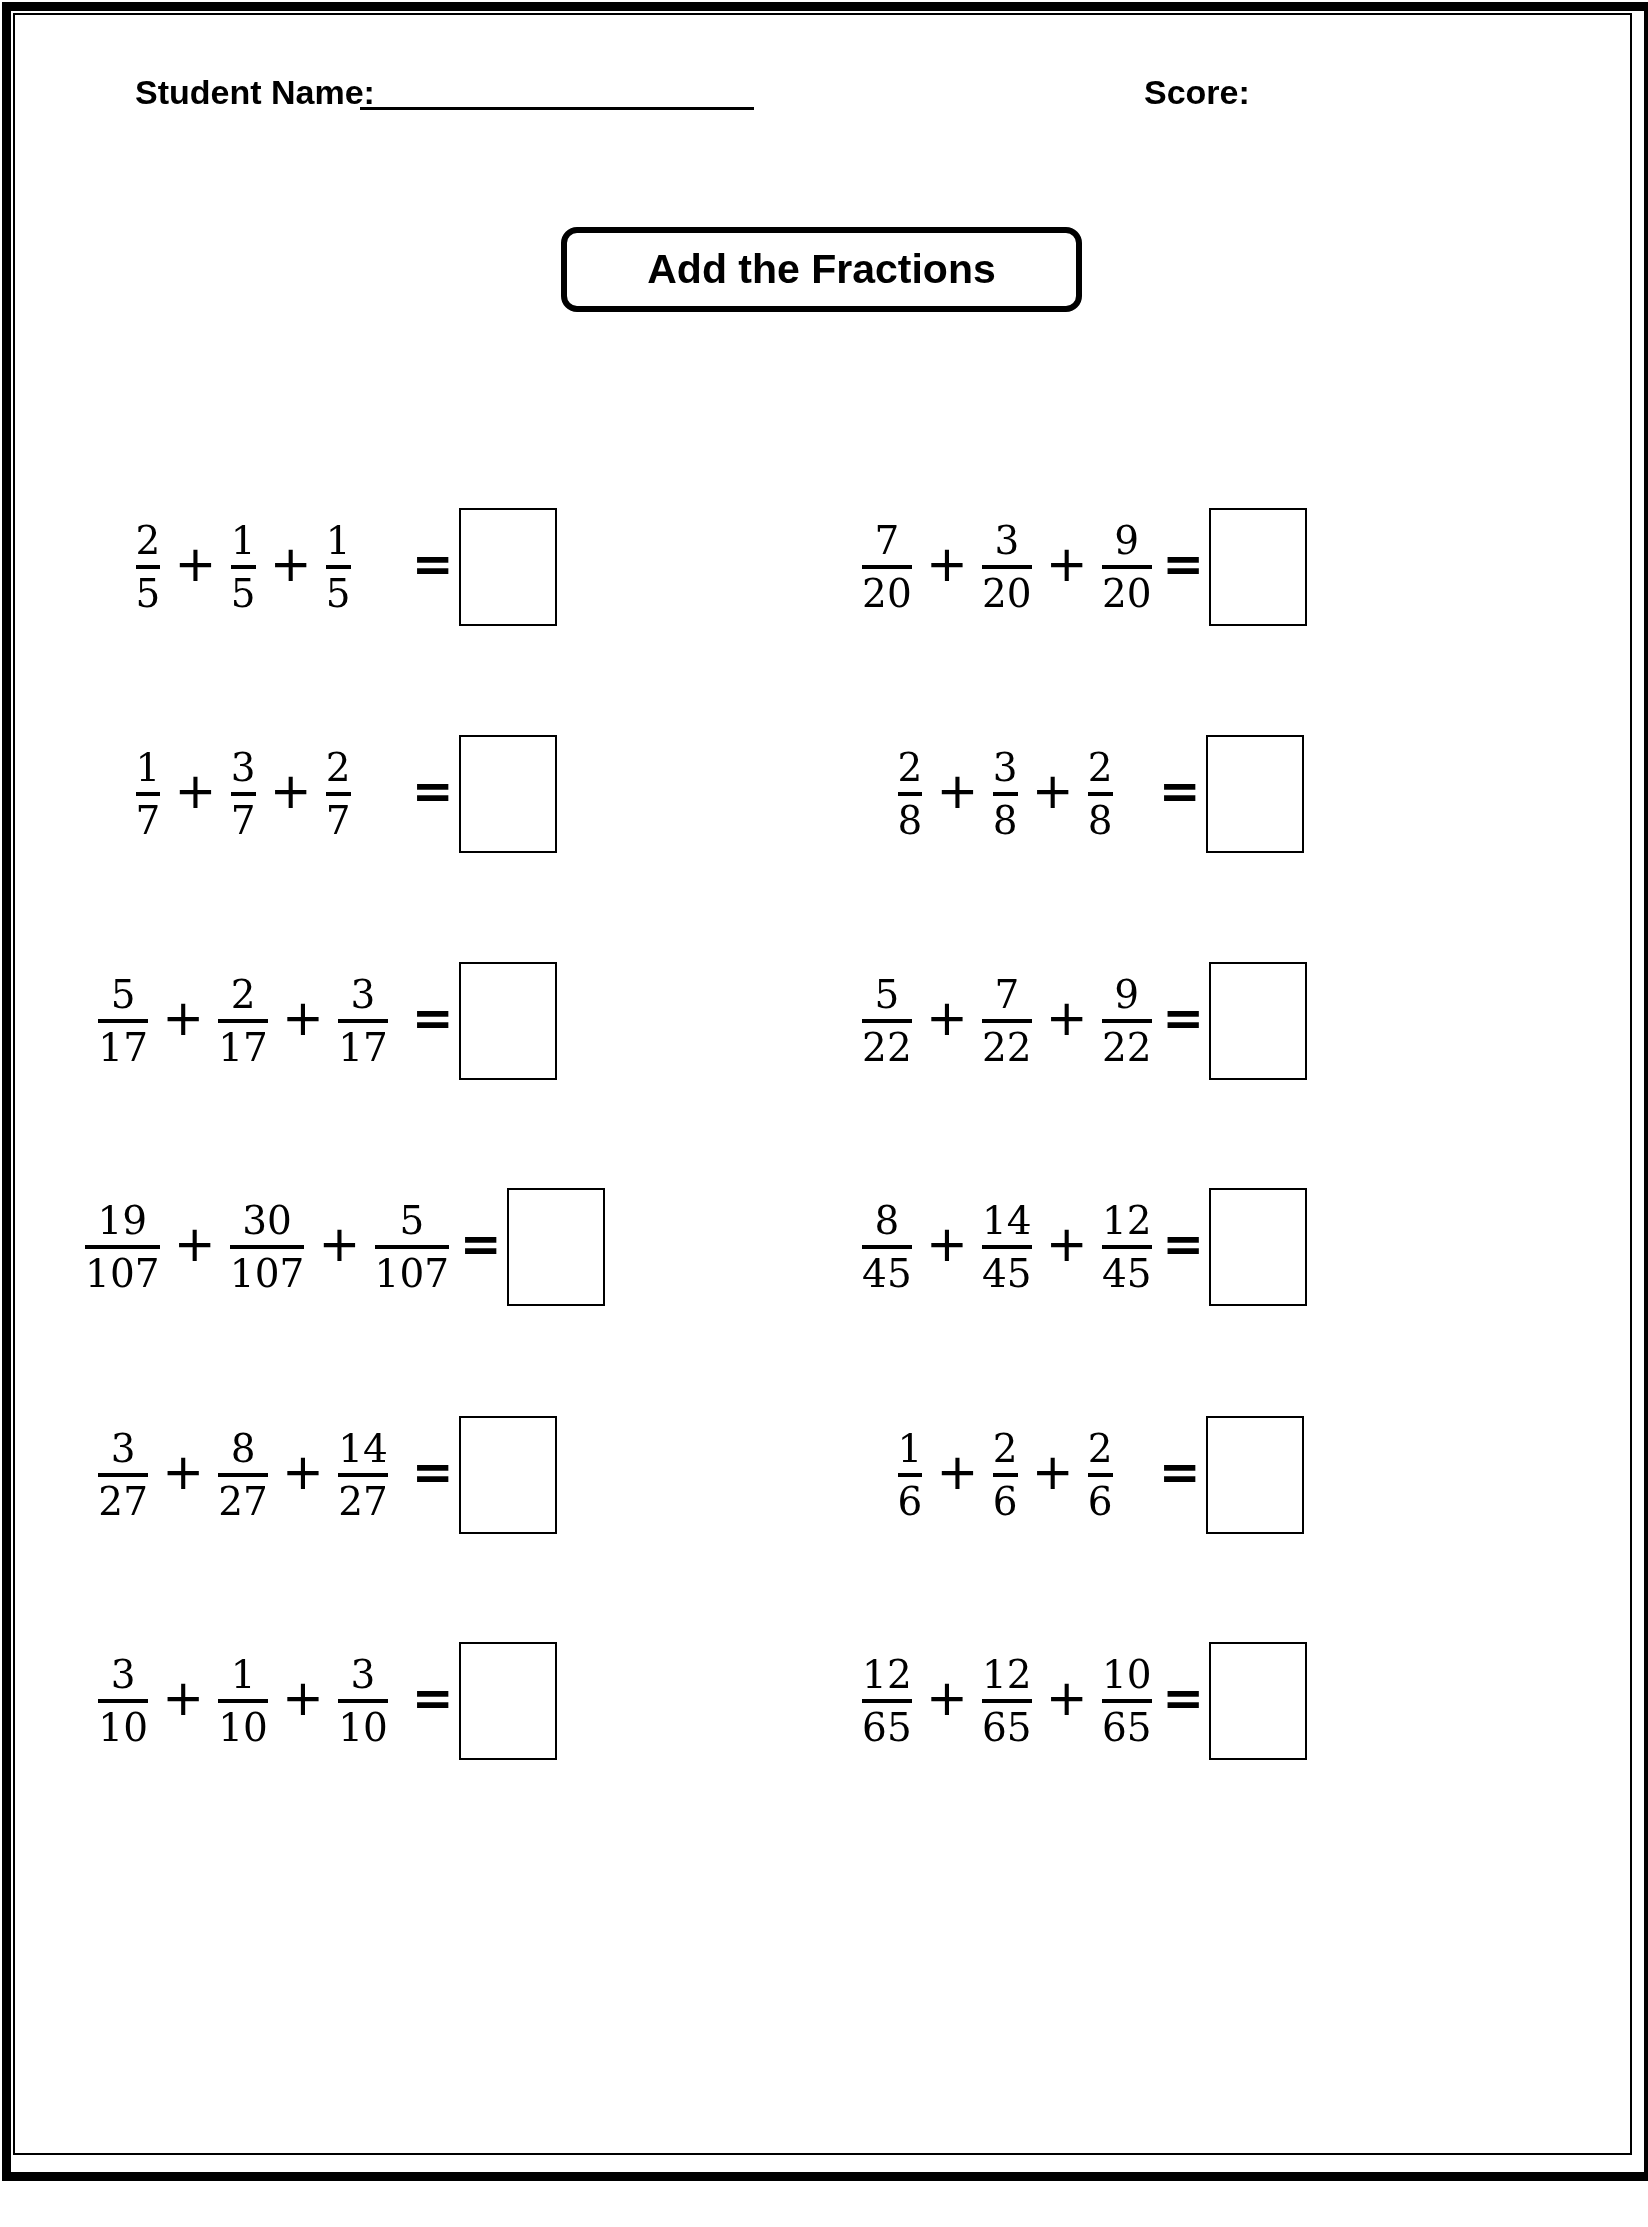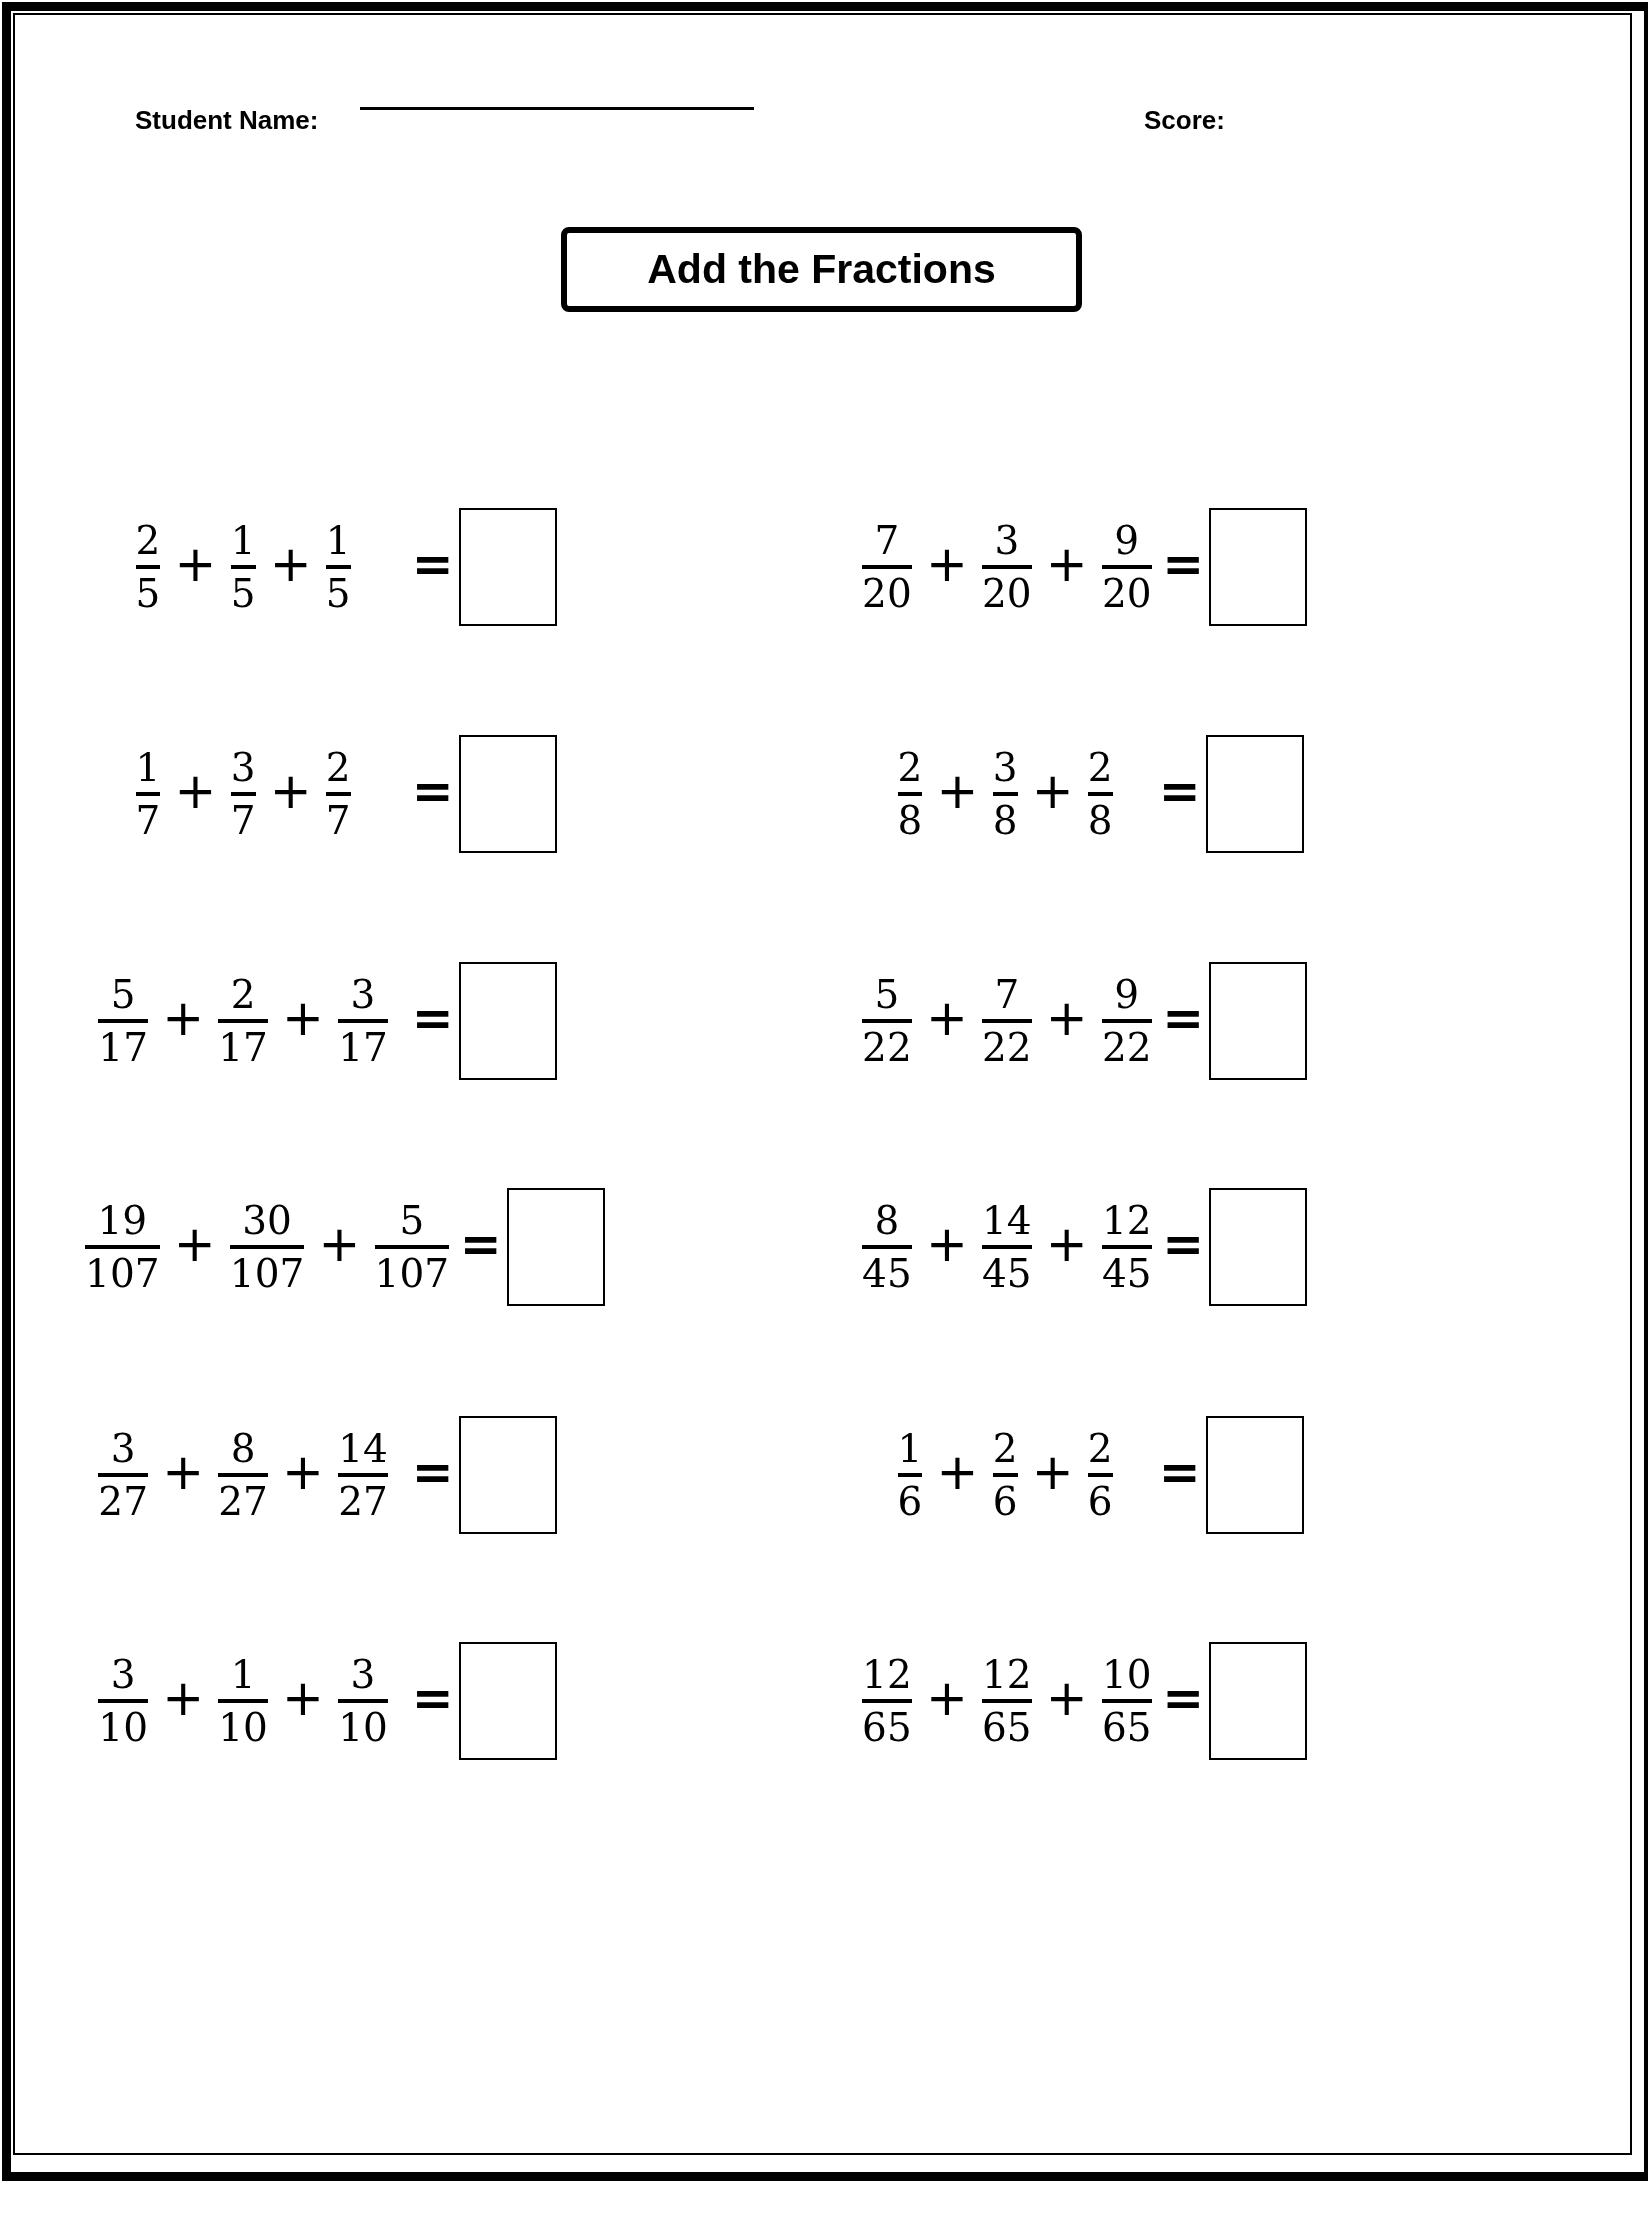--- a/index.html
+++ b/index.html
@@ -4,28 +4,28 @@
 <style>
   html,body{margin:0;padding:0;background:#fff;}
   .page{position:relative;width:1649px;height:2228px;background:#ffffff;overflow:hidden;
         font-family:"Liberation Sans",sans-serif;color:#000;}
   
   .frame-outer{position:absolute;left:1.8px;top:1.8px;width:1633px;height:2161px;
                border:9px solid #000;pointer-events:none;}
   .frame-inner{position:absolute;left:13.4px;top:13.4px;width:1615px;height:2138px;
                border:2.7px solid #000;pointer-events:none;}
   
-  .hdr-label{position:absolute;font-weight:bold;font-size:26px;white-space:nowrap;margin-top:32px;}
+  .hdr-label{position:absolute;font-weight:bold;font-size:34px;white-space:nowrap;}
   .student{left:135px;top:73px;}
   .score{left:1144px;top:73px;}
   .name-line{position:absolute;left:360px;top:75px;width:394px;height:32px;
              border-bottom:3.6px solid #000;}
   
   .title-box{position:absolute;left:561px;top:227px;width:521px;height:85px;
-             border:6.2px solid #000;border-radius:8px;display:flex;
+             border:6.2px solid #000;border-radius:16px;display:flex;
              align-items:center;justify-content:center;box-sizing:border-box;}
   .title-text{font-weight:bold;font-size:41px;}
   
   .problem{position:absolute;height:160px;display:flex;align-items:center;}
   .pleft{left:78px;width:479px;}
   .pright{left:855px;width:449px;}
   .expr{flex:1 1 auto;display:flex;align-items:center;justify-content:center;}
   .frac{display:inline-flex;flex-direction:column;align-items:center;padding:0 7.1px;}
   .num,.den{font-family:"DejaVu Serif",serif;font-size:39px;line-height:1;white-space:nowrap;}
   .num{margin-bottom:5.3px;}

